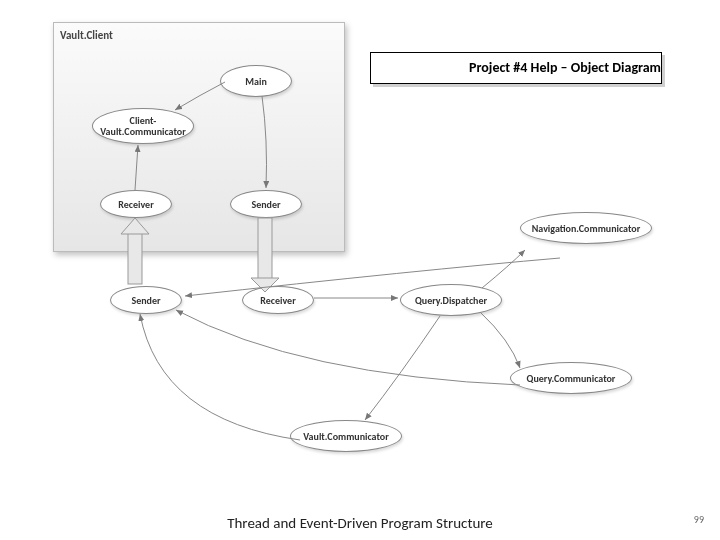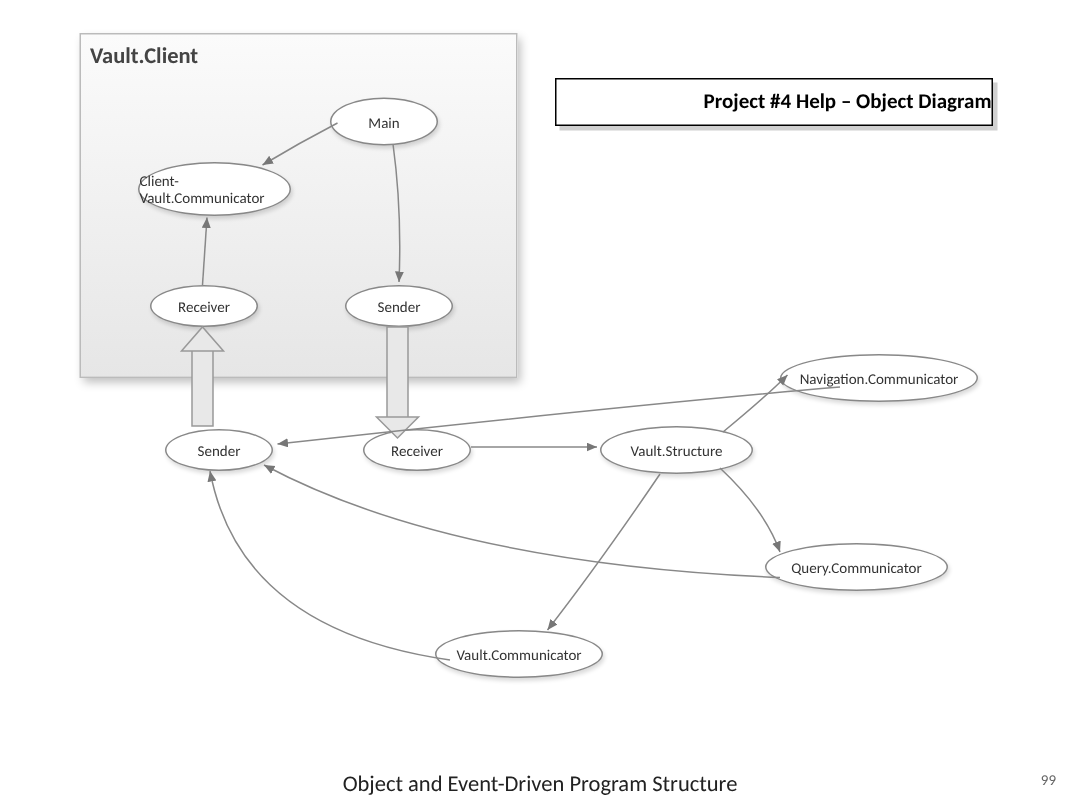--- a/index.html
+++ b/index.html
@@ -1,21 +1,21 @@
 <!DOCTYPE html>
 <html><head>
 <meta charset="utf-8">
 <style>
   html,body{margin:0;padding:0;width:720px;height:540px;background:#fff;font-family:Calibri,Arial,sans-serif;position:relative}
   .title-box{position:absolute;left:370px;top:52px;width:290px;height:30px;border:1.5px solid #000;background:#fff;text-align:right;line-height:30px;font-size:14px;font-weight:bold;box-shadow:3px 3px 0 #d0d0d0}
   .client-box{position:absolute;left:53px;top:22px;width:290px;height:228px;background:linear-gradient(to bottom,#fbfbfb,#e6e6e6);border:1px solid #bbb;box-shadow:2px 3px 6px rgba(0,0,0,0.25)}
-  .client-box .label{position:absolute;left:6px;top:6px;font-size:15px;font-weight:bold;color:#444}
+  .client-box .label{position:absolute;left:6px;top:6px;font-size:11px;font-weight:bold;color:#444}
   .vault-box{position:absolute;left:65px;top:188px;width:608px;height:280px;background:linear-gradient(to bottom,#fbfbfb,#eaeaea);border:1px solid #bbb;box-shadow:2px 3px 6px rgba(0,0,0,0.15);z-index:-1}
   .vault-box .label{position:absolute;right:8px;top:6px;font-size:11px;font-weight:bold;color:#444}
-  .node{position:absolute;background:#fff;border:1px solid #888;border-radius:50%;display:flex;align-items:center;justify-content:center;text-align:left;font-size:10px;font-weight:400;color:#333;line-height:1.1;box-shadow:1px 2px 3px rgba(0,0,0,0.15)}
+  .node{position:absolute;background:#fff;border:1px solid #888;border-radius:50%;display:flex;align-items:center;justify-content:center;text-align:center;font-size:10px;font-weight:700;color:#333;line-height:1.1;box-shadow:1px 2px 3px rgba(0,0,0,0.15)}
   .footer{position:absolute;left:0;bottom:8px;width:720px;text-align:center;font-size:15px;color:#222}
   .pagenum{position:absolute;right:16px;bottom:14px;font-size:10px;color:#666}
   svg.arrows{position:absolute;left:0;top:0;width:720px;height:540px;pointer-events:none}
 </style>
 </head>
 <body>
 
 <div class="vault-box">
   <div class="label">Document.Vault</div>
 </div>
@@ -25,22 +25,22 @@
 
 <div class="title-box">Project #4 Help – Object Diagram</div>
 
 <div class="node" style="left:220px;top:65px;width:70px;height:30px">Main</div>
 <div class="node" style="left:92px;top:108px;width:100px;height:34px">Client-
 Vault.Communicator</div>
 <div class="node" style="left:100px;top:190px;width:70px;height:26px">Receiver</div>
 <div class="node" style="left:230px;top:190px;width:70px;height:26px">Sender</div>
 <div class="node" style="left:110px;top:286px;width:70px;height:26px">Sender</div>
 <div class="node" style="left:242px;top:286px;width:70px;height:26px">Receiver</div>
-<div class="node" style="left:400px;top:284px;width:100px;height:30px">Vault.Structure</div>
-<div class="node" style="left:520px;top:236px;width:130px;height:30px">Navigation.Communicator</div>
+<div class="node" style="left:400px;top:284px;width:100px;height:30px">Query.Dispatcher</div>
+<div class="node" style="left:520px;top:212px;width:130px;height:30px">Navigation.Communicator</div>
 <div class="node" style="left:510px;top:362px;width:120px;height:30px">Query.Communicator</div>
 <div class="node" style="left:290px;top:420px;width:110px;height:30px">Vault.Communicator</div>
 
 <svg class="arrows">
   <defs>
     <marker id="ah" markerWidth="8" markerHeight="8" refX="7" refY="3" orient="auto">
       <path d="M0,0 L7,3 L0,6 Z" fill="#777"></path>
     </marker>
     <marker id="ahb" markerWidth="10" markerHeight="10" refX="8" refY="4" orient="auto">
       <path d="M0,0 L8,4 L0,8 Z" fill="#bbb" stroke="#888" stroke-width="0.5"></path>
@@ -67,14 +67,14 @@
 
   <path d="M440,316 Q400,375 365,420" stroke="#888" fill="none" marker-end="url(#ah)"></path>
 
   <path d="M560,258 Q420,270 185,296" stroke="#888" fill="none" marker-end="url(#ah)"></path>
 
   <path d="M520,385 Q300,376 176,310" stroke="#888" fill="none" marker-end="url(#ah)"></path>
 
   <path d="M300,440 Q160,420 140,314" stroke="#888" fill="none" marker-end="url(#ah)"></path>
 </svg>
 
-<div class="footer">Object and Event-Driven Program Structure</div>
+<div class="footer">Thread and Event-Driven Program Structure</div>
 <div class="pagenum">99</div>
 
 </body></html>

